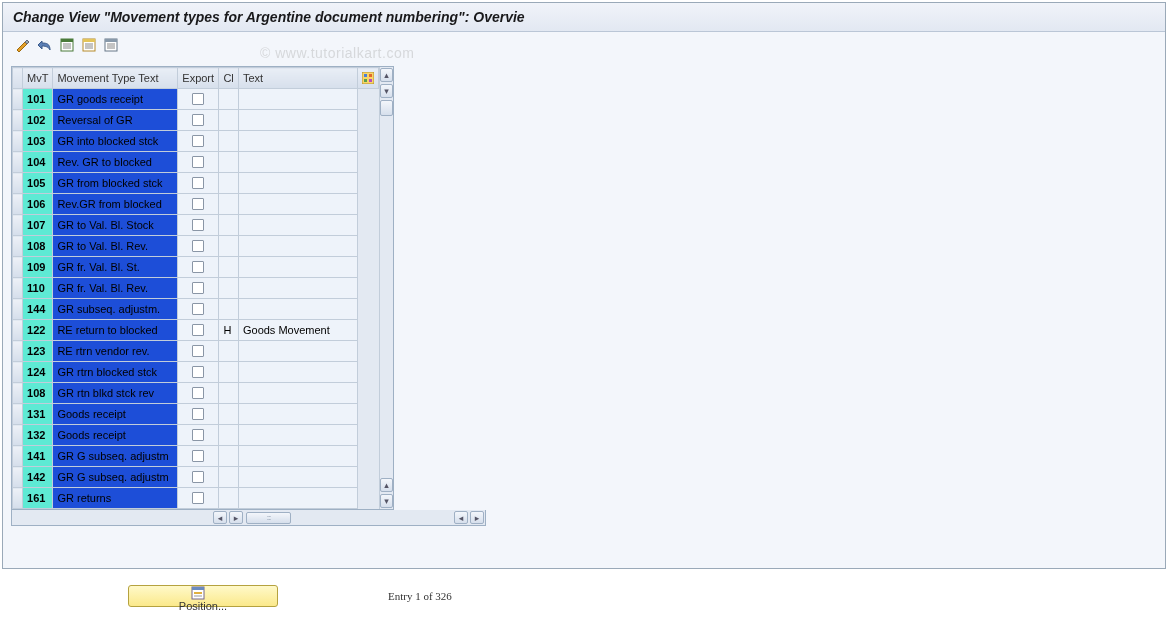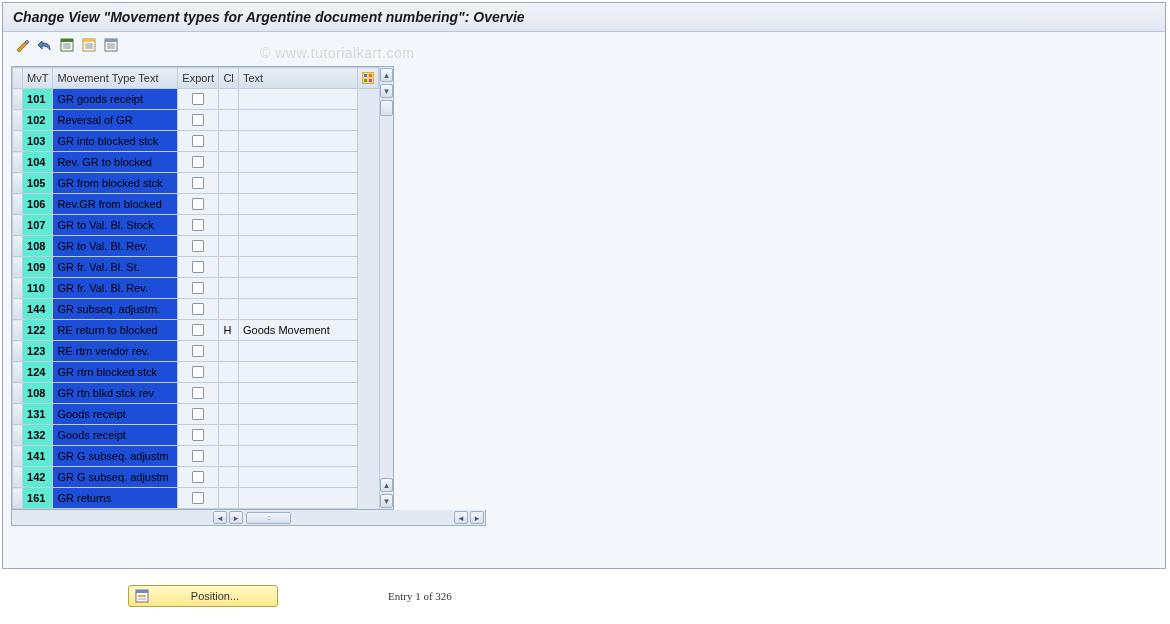--- a/index.html
+++ b/index.html
@@ -147,20 +147,21 @@
     .position-btn {
       width: 150px; height: 22px;
       background: linear-gradient(#fff9c9,#fbe98b);
       border: 1px solid #b5a23f;
       border-radius: 3px;
       display:flex; align-items:center;
       padding: 0 6px;
       cursor:pointer;
       font-size:11px;
       color:#333;
+      flex-direction:column;
     }
     .position-btn .picon { margin-right: 10px;}
     .position-btn .plabel { flex:1; text-align:center;}
     .entry-text { color:#333; font-size:11px;font-family:Liberation Serif, serif;}
     svg { display:block; }
   </style>
 </head>
 <body>
 
 <div class="window">

